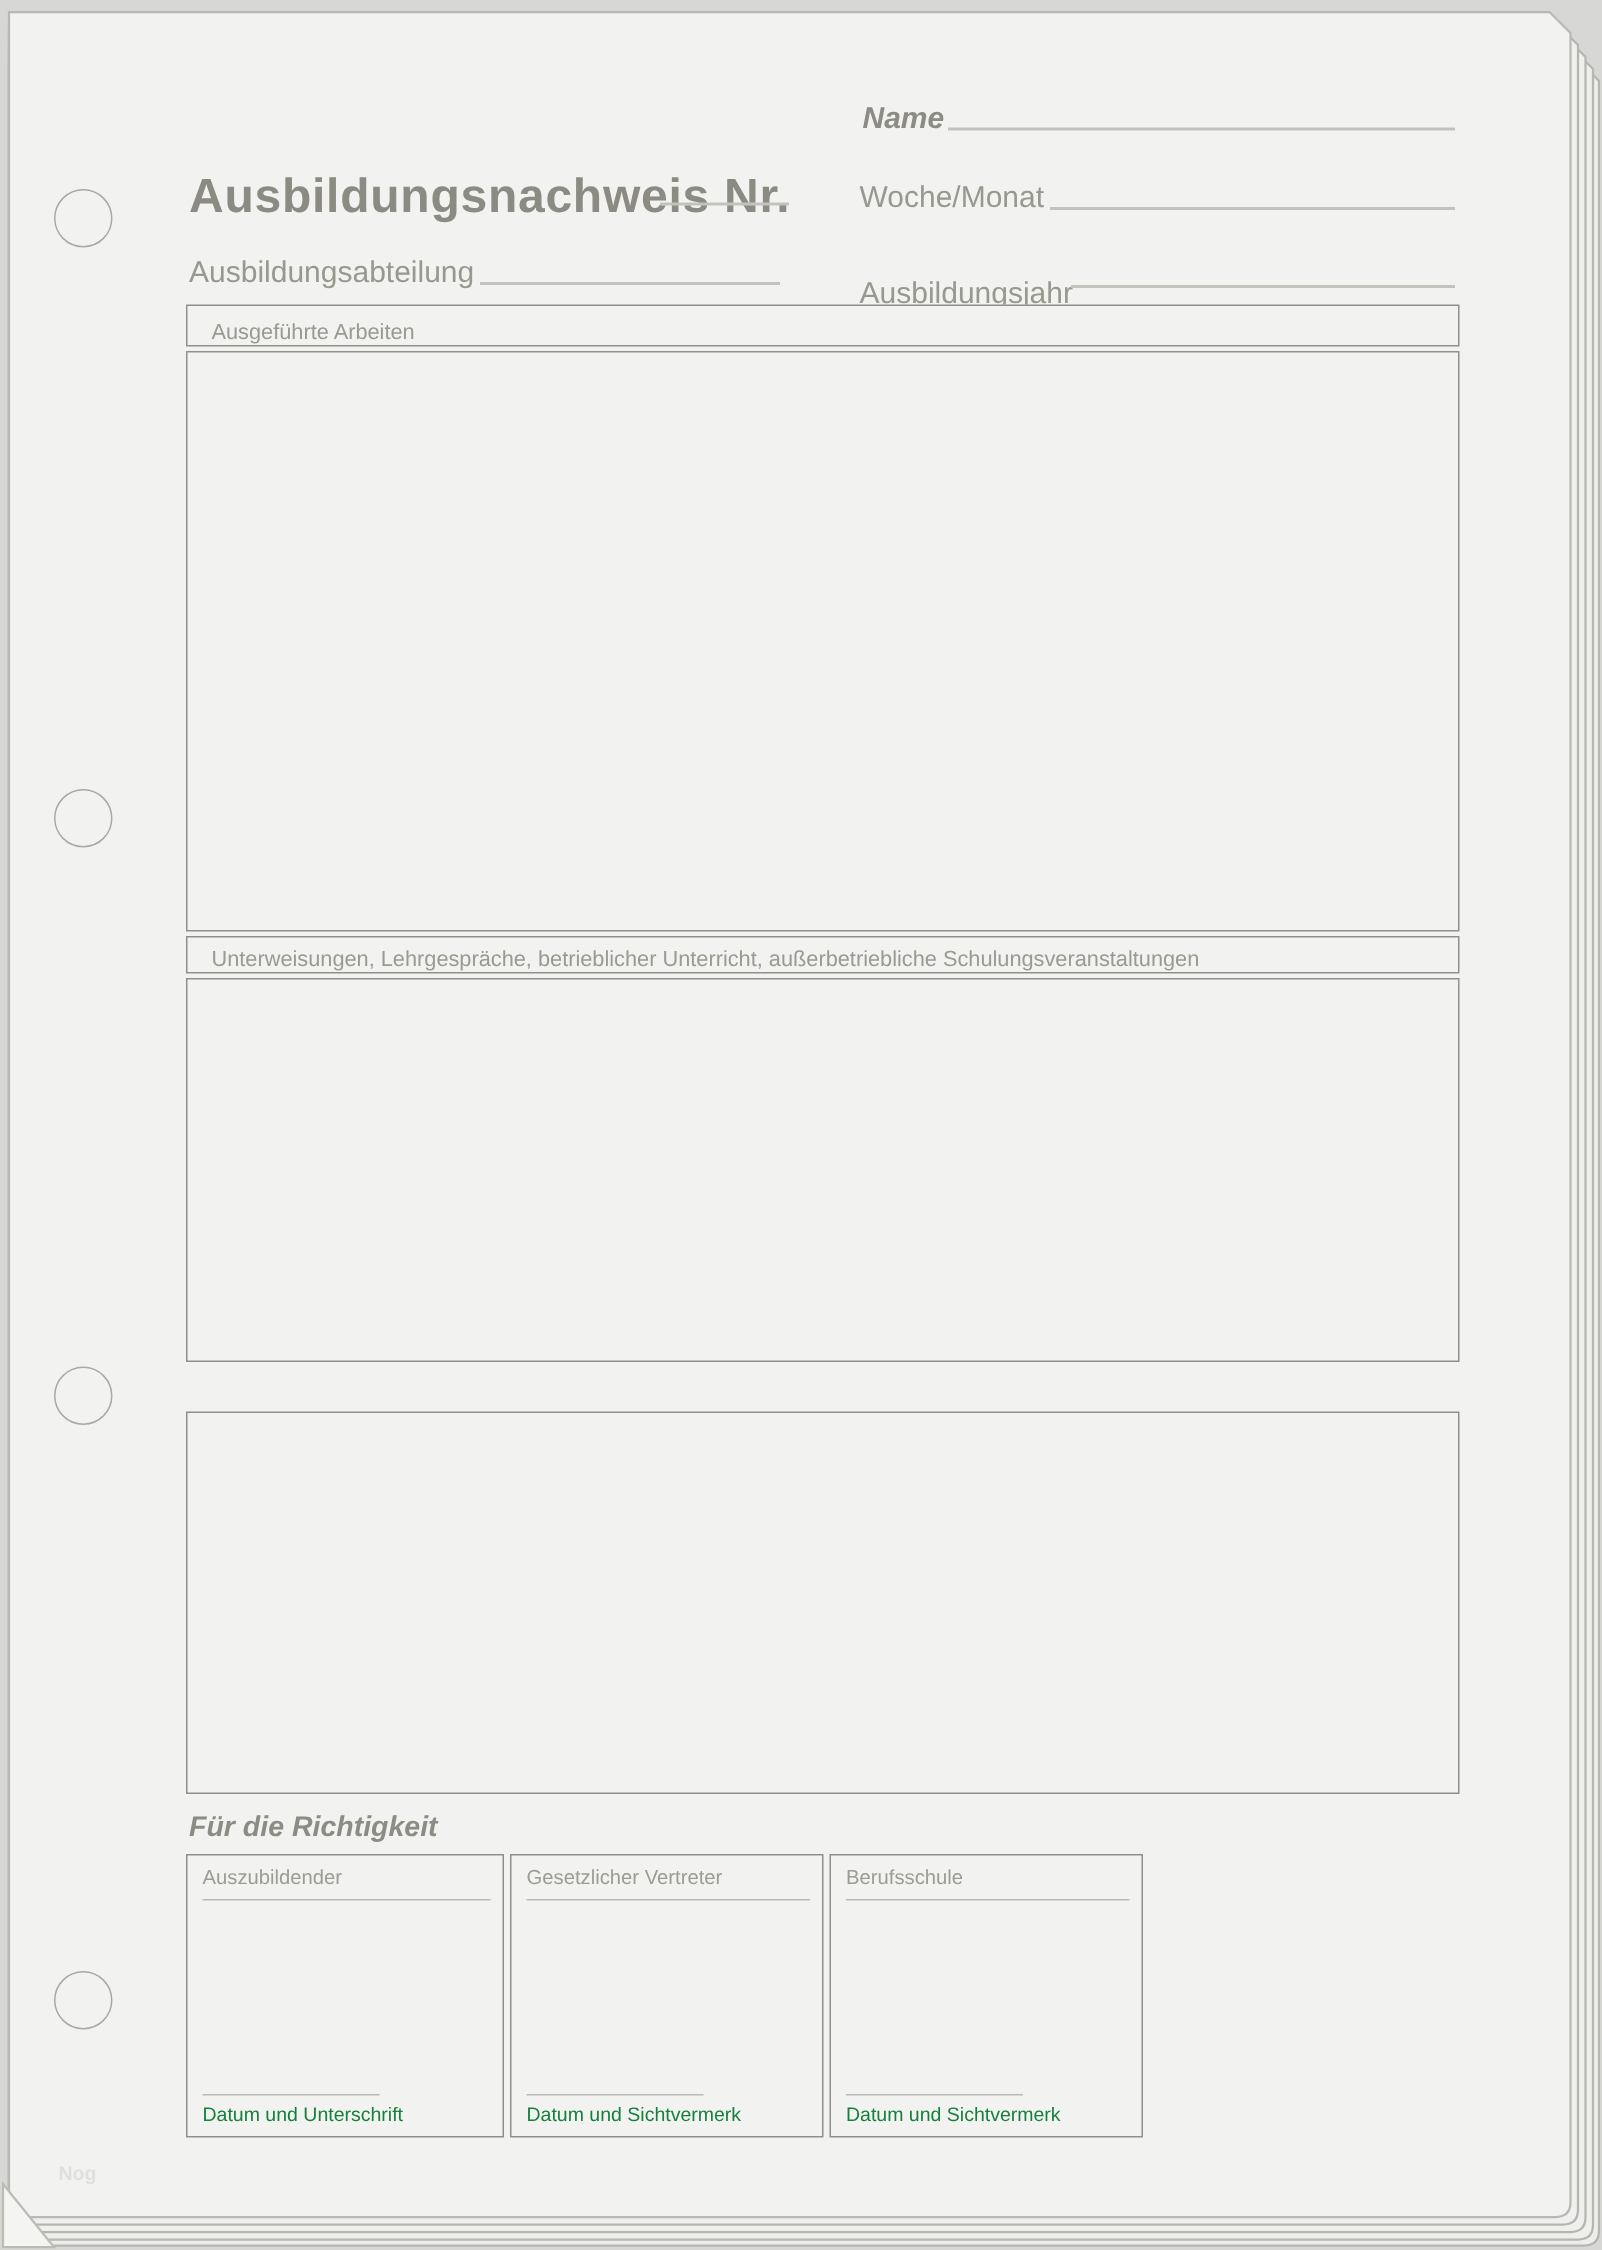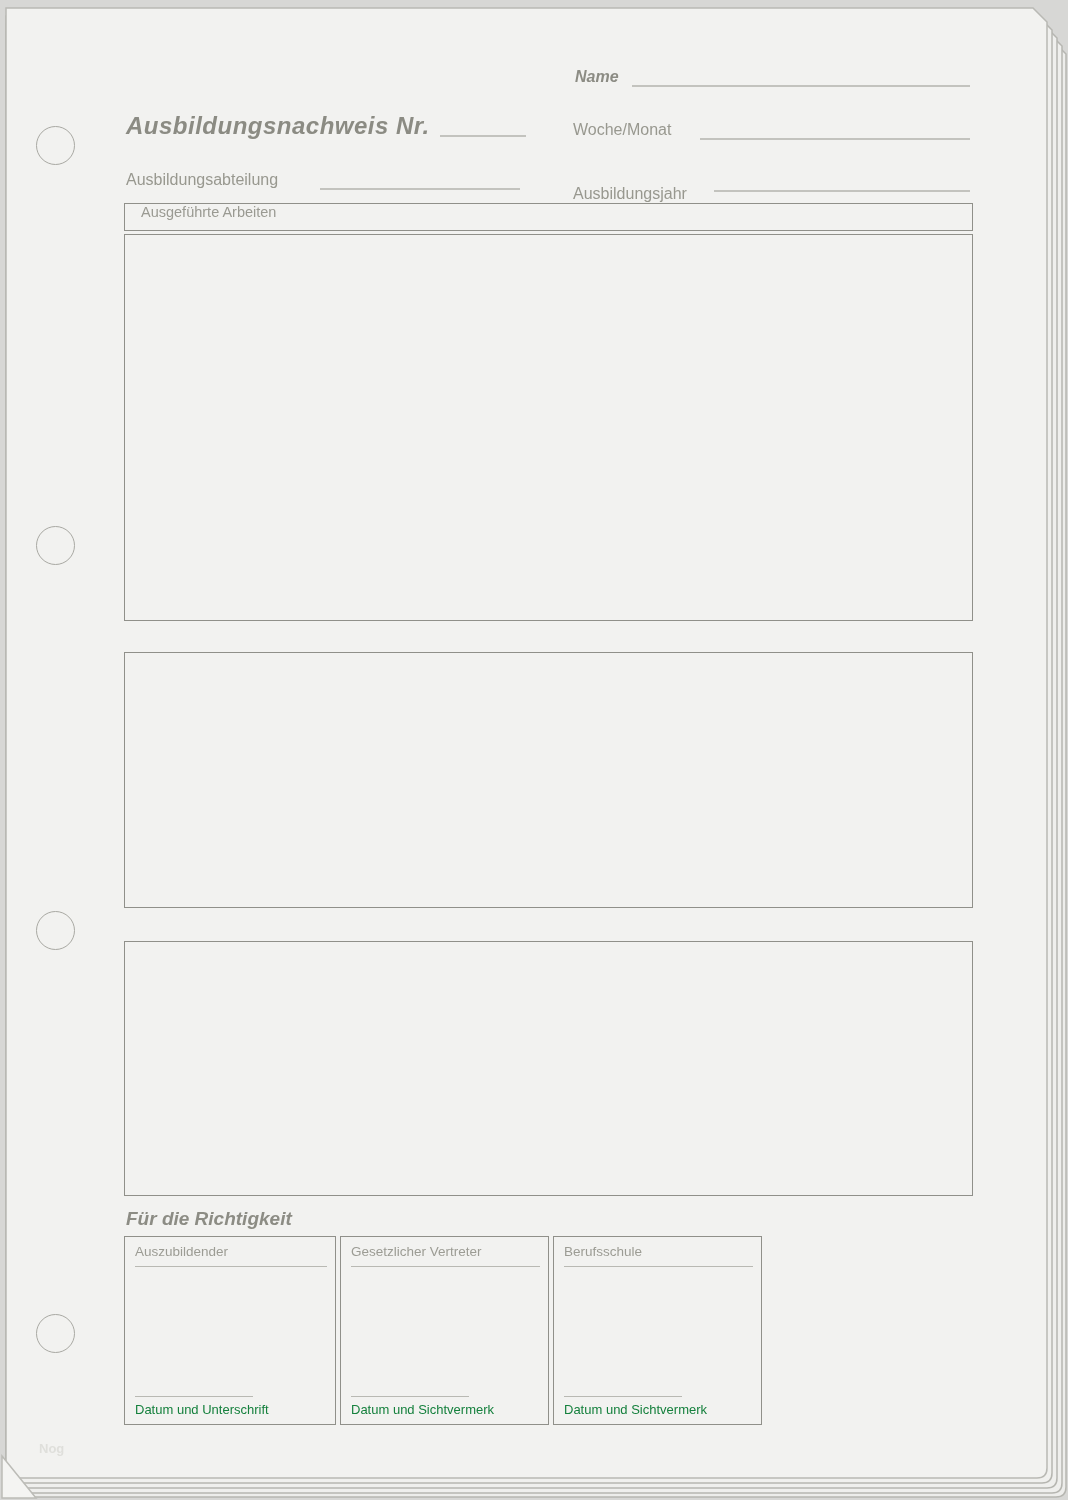--- a/index.html
+++ b/index.html
@@ -13,32 +13,32 @@
   .stack > svg{position:absolute;left:0;top:0;}
 
   
   .hole{
     position:absolute;left:36px;width:37px;height:37px;
     border:1.5px solid #a9a9a3;border-radius:50%;
     background:transparent;
   }
 
   
-  .lbl{position:absolute;color:#98988f;font-size:16px;line-height:1.1;white-space:nowrap;}
+  .lbl{position:absolute;color:#98988f;font-size:20px;line-height:1.1;white-space:nowrap;}
   .lbl.bold-it{font-weight:bold;font-style:italic;color:#8c8c84;}
-  .title{position:absolute;font-weight:bold;font-style:italic;color:#8b8b83;font-size:24px;letter-spacing:0.5px;white-space:nowrap;}
+  .title{position:absolute;font-weight:bold;color:#8b8b83;font-size:32px;letter-spacing:0.5px;white-space:nowrap;}
 
   
   .wline{position:absolute;height:0;border-bottom:2px solid #c3c3be;}
 
   
   .sec-head{
     position:absolute;left:124px;width:849px;
     border:1px solid #90908a;box-sizing:border-box;
-    display:flex;align-items:flex-start;
+    display:flex;align-items:flex-end;
     background:#f2f2f0;
   }
   .sec-head span{color:#9a9a92;font-size:14.5px;padding-left:16px;white-space:nowrap;}
   .sec-body{
     position:absolute;left:124px;width:849px;
     border:1px solid #90908a;box-sizing:border-box;
     background:#f2f2f0;
   }
 
   
@@ -87,20 +87,23 @@
   <div class="wline" style="left:320px;top:188px;width:200px"></div>
 
   <span class="lbl" style="left:573px;top:185px">Ausbildungsjahr</span>
   <div class="wline" style="left:714px;top:190px;width:256px"></div>
 
   <div class="sec-head" style="top:203px;height:28px">
     <span>Ausgeführte Arbeiten</span>
   </div>
   <div class="sec-body" style="top:234px;height:387px"></div>
 
+  <div class="sec-head" style="top:624px;height:25px">
+    <span>Unterweisungen, Lehrgespräche, betrieblicher Unterricht, außerbetriebliche Schulungsveranstaltungen</span>
+  </div>
   <div class="sec-body" style="top:652px;height:256px"></div>
 
   <div class="sec-body" style="top:941px;height:255px"></div>
 
   <span class="lbl bold-it" style="left:126px;top:1209px;font-size:19px">Für die Richtigkeit</span>
 
   <div class="sig-cell" style="left:124px;width:212px">
     <span class="sig-head">Auszubildender</span>
     <div class="sig-head-line"></div>
     <div class="sig-foot-line"></div>

